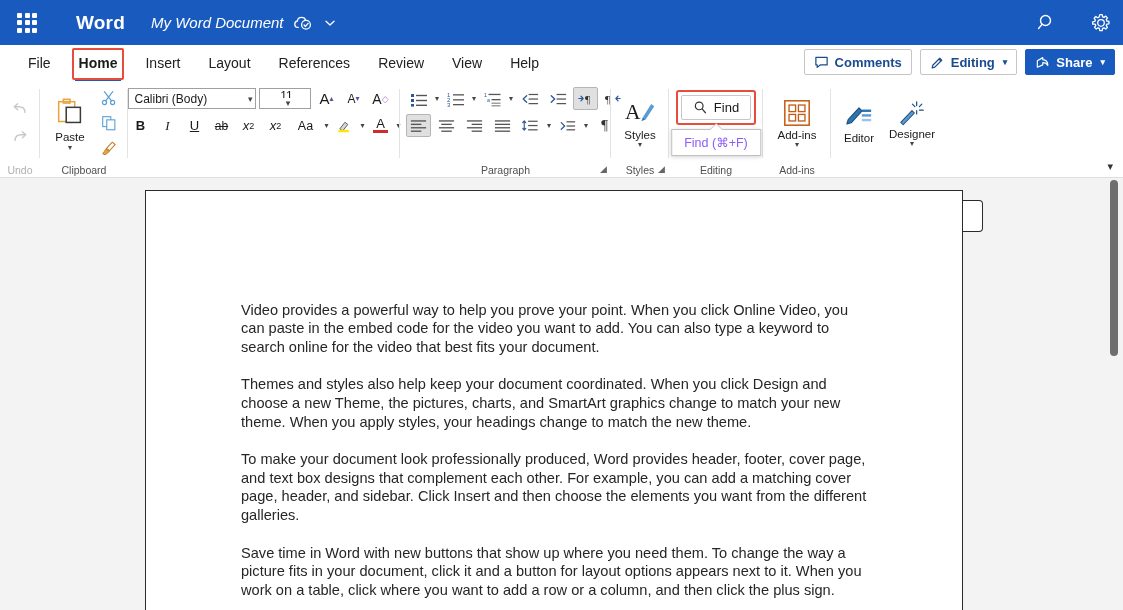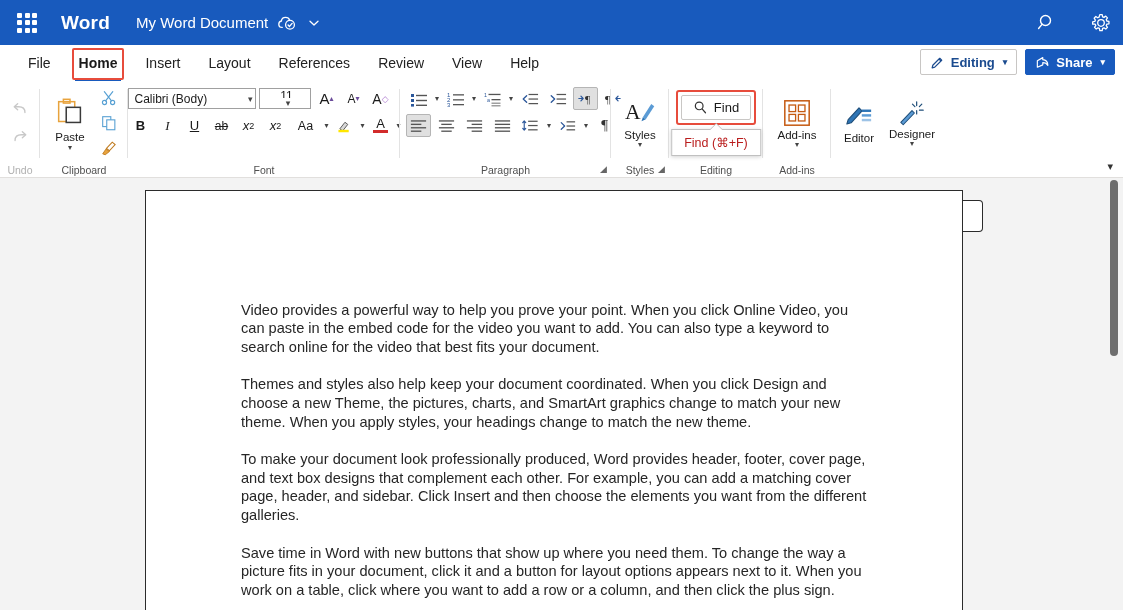--- a/index.html
+++ b/index.html
@@ -14,21 +14,21 @@
 
   
   .titlebar {
     height: 45px; background: #185ABD; display: flex; align-items: center;
     padding: 0 12px; color: #fff; position: relative;
   }
   .waffle { width: 26px; height: 26px; display: grid;
     grid-template-columns: repeat(3, 1fr); grid-template-rows: repeat(3, 1fr);
     gap: 2.5px; padding: 3px; cursor: pointer; margin-left: 2px; }
   .waffle i { background: #fff; border-radius: 1px; display: block; }
-  .brand { font-size: 19px; font-weight: bold; margin-left: 21px; letter-spacing: .2px; }
+  .brand { font-size: 19px; font-weight: bold; margin-left: 36px; letter-spacing: .2px; }
   .docname { font-size: 15px; margin-left: 26px; white-space: nowrap; }
   .cloudsave { margin-left: 9px; display: inline-flex; align-items: center; vertical-align: middle; }
   .titlechev { margin-left: 10px; display: inline-flex; align-items: center; cursor: pointer; }
   .title-right { position: absolute; right: 10px; top: 0; height: 45px; display: flex; align-items: center; gap: 30px; }
   .tb-icon { width: 24px; height: 24px; display: flex; align-items: center; justify-content: center; cursor: pointer; }
 
   
   .tabstrip {
     height: 36px; background: #fff; display: flex; align-items: center;
     padding-left: 14px; position: relative;
@@ -109,21 +109,21 @@
     border-radius: 2px; cursor: pointer;
   }
   .find-wrap { position: relative; }
   .find-outline {
     position: absolute; left: -5px; top: -5px; right: -5px; bottom: -5px;
     border: 2px solid #e74c3c; border-radius: 3px; pointer-events: none;
   }
   .tooltip {
     position: absolute; left: 50%; transform: translateX(-50%); top: 34px;
     background: #fff; border: 1px solid #c0c0c0; padding: 5px 12px;
-    font-size: 12.5px; color: #b91c1c; white-space: nowrap;
+    font-size: 12.5px; color: #8b5cf6; white-space: nowrap;
     box-shadow: 0 1px 4px rgba(0,0,0,.18); z-index: 40;
   }
   .tooltip .arrow {
     position: absolute; top: -6px; left: 50%; margin-left: -6px;
     width: 0; height: 0; border-left: 6px solid transparent; border-right: 6px solid transparent;
     border-bottom: 6px solid #fff;
   }
   .tooltip .arrow-b {
     position: absolute; top: -7px; left: 50%; margin-left: -7px;
     width: 0; height: 0; border-left: 7px solid transparent; border-right: 7px solid transparent;
@@ -167,21 +167,21 @@
         <i></i>
         <i></i>
         <i></i>
         <i></i>
         <i></i>
         <i></i>
         <i></i>
         <i></i>
     </div>
     <div class="brand">Word</div>
-    <div style="display:flex;align-items:center;">
+    <div style="display:flex;align-items:center;font-style:italic;">
       <span class="docname">My Word Document</span>
       <span class="cloudsave">
         <svg width="20" height="16" viewBox="0 0 20 16">
           <path d="M5.2 12.4C3.2 12.4 1.8 11 1.8 9.2c0-1.6 1.1-2.9 2.6-3.2C4.6 3.9 6.4 2.3 8.6 2.3c1.9 0 3.5 1.2 4.1 2.9" fill="none" stroke="#ffffff" stroke-width="1.3" stroke-linecap="round"></path>
           <circle cx="13" cy="9.8" r="4.4" fill="none" stroke="#ffffff" stroke-width="1.3"></circle>
           <path d="M11.1 9.9l1.4 1.5 2.6-3.0" fill="none" stroke="#ffffff" stroke-width="1.4" stroke-linecap="round" stroke-linejoin="round"></path>
         </svg>
       </span>
       <span class="titlechev">
         <svg width="14" height="14" viewBox="0 0 14 14">
@@ -230,20 +230,26 @@
     </div>
     <div class="tab">
       <span>Help</span>
     </div>
 
     <div class="tab-highlight"></div>
 
     <div class="tabstrip-right">
       <div class="btn-outline">
         <svg width="15" height="15" viewBox="0 0 16 16">
+          <path d="M2 2.6h12v8H6.6L3.4 13.2v-2.6H2z" fill="none" stroke="#1b4b8f" stroke-width="1.3" stroke-linejoin="round"></path>
+        </svg>
+        <span>Comments</span>
+      </div>
+      <div class="btn-outline">
+        <svg width="15" height="15" viewBox="0 0 16 16">
           <path d="M2.3 13.7l.7-2.8L10.4 3.5l2.1 2.1-7.4 7.4z" fill="none" stroke="#1b4b8f" stroke-width="1.3" stroke-linejoin="round"></path>
           <path d="M9.6 4.3l2.1 2.1" stroke="#1b4b8f" stroke-width="1.3"></path>
         </svg>
         <span>Editing</span>
         <span style="font-size:9px;color:#1b4b8f;margin-left:2px;">▾</span>
       </div>
       <div class="btn-primary">
         <svg width="15" height="15" viewBox="0 0 16 16">
           <path d="M2.5 13V6.2l5.8-3.4V5c3.3.2 5.3 2.6 5.4 6-1.2-1.9-2.9-2.8-5.4-2.8v2.3z" fill="none" stroke="#ffffff" stroke-width="1.25" stroke-linejoin="round"></path>
         </svg>
@@ -359,21 +365,20 @@
             </div>
             <span class="chev-sm">▾</span>
             <div class="fbtn" style="flex-direction:column;gap:0;">
               <span style="font-size:13px;line-height:12px;">A</span>
               <span style="display:block;width:15px;height:3.5px;background:#D22B2B;"></span>
             </div>
             <span class="chev-sm">▾</span>
           </div>
         </div>
       </div>
-      <div class="rgroup-label">Font</div>
     </div>
 
     <div class="rgroup" style="width:211px;">
       <div class="rgroup-body" style="align-items:flex-start;padding-left:6px;">
         <div class="font-rows">
           <div class="frow">
             <div class="pbtn">
               <svg width="18" height="16" viewBox="0 0 18 16">
                 <rect x="1" y="3" width="3" height="3" fill="#2b579a"></rect>
                   <rect x="6" y="3.8" width="11" height="1.4" fill="#555"></rect>

